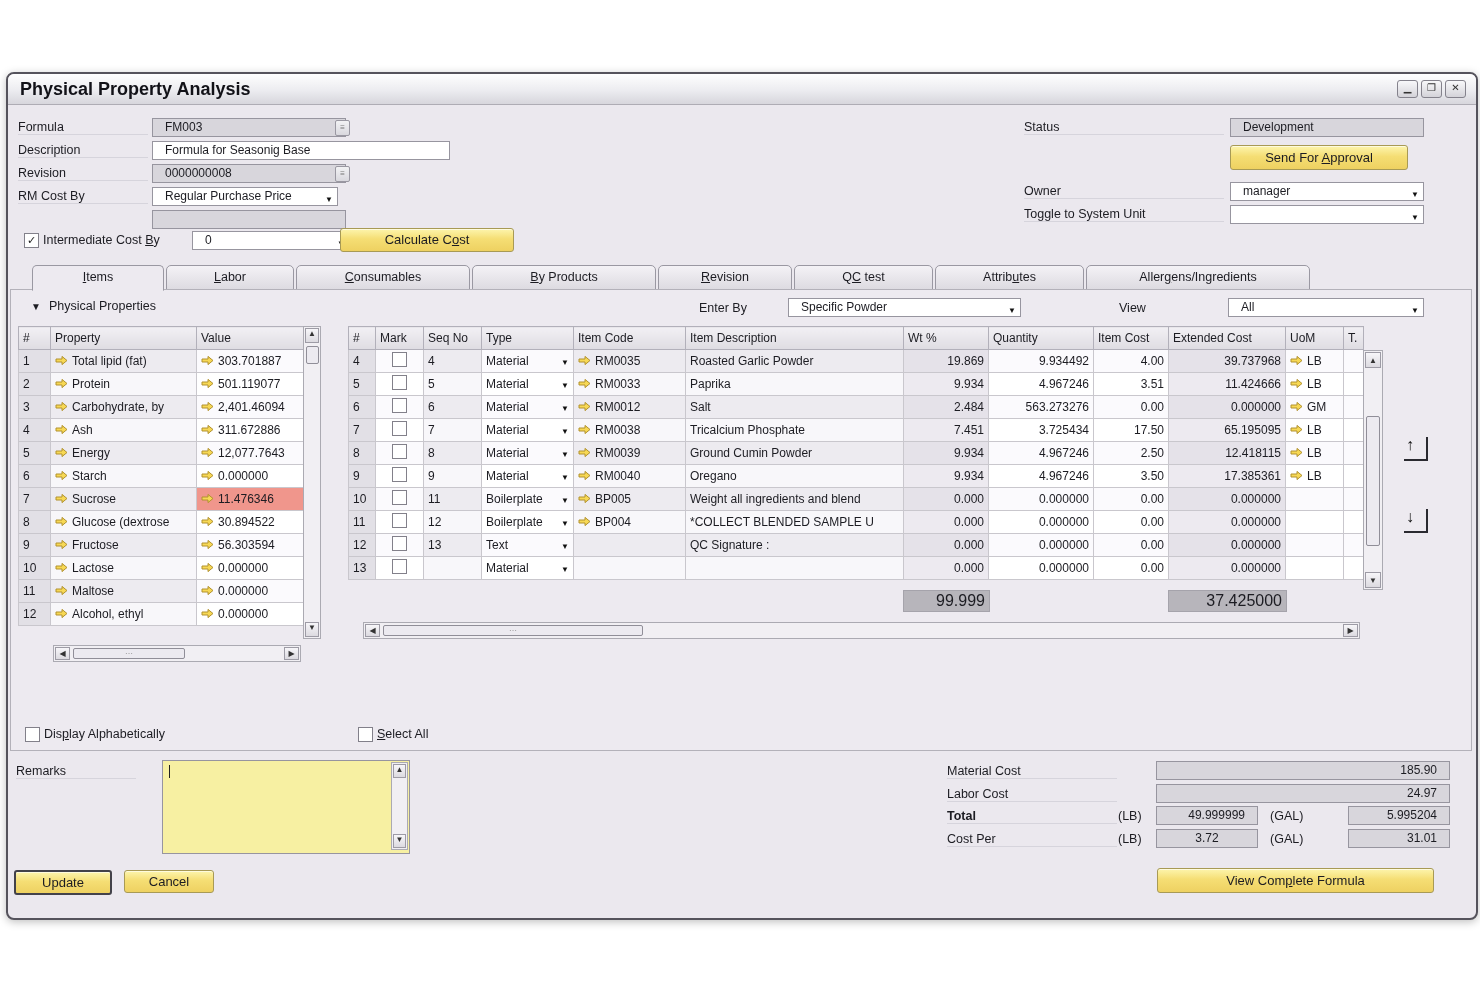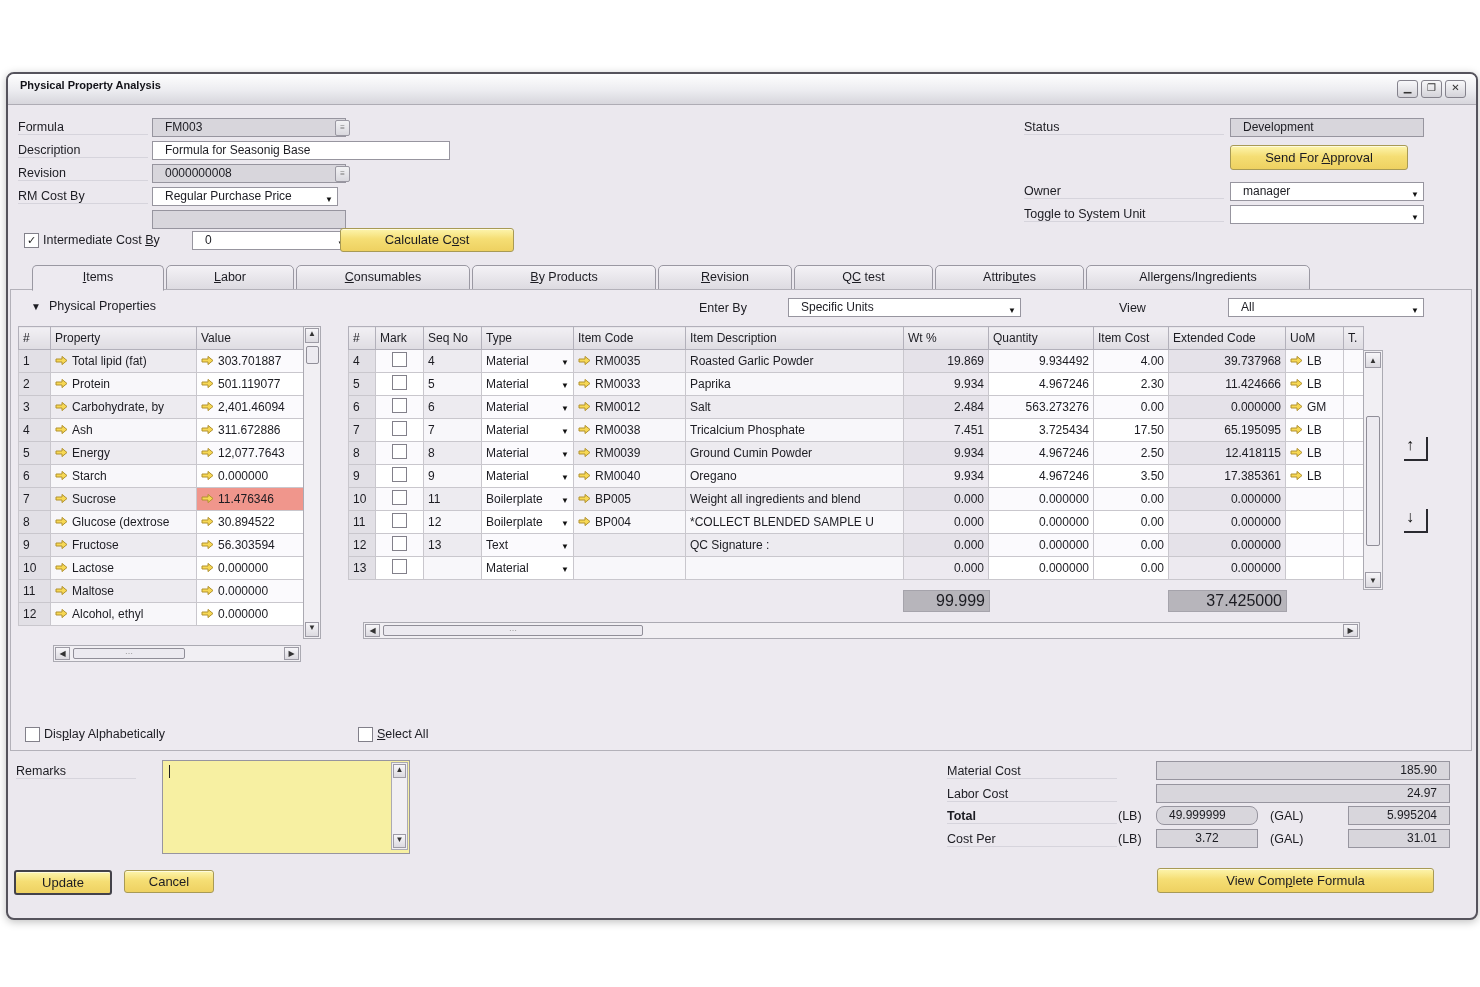--- a/index.html
+++ b/index.html
@@ -5,21 +5,21 @@
   html,body{margin:0;padding:0;background:#fff;}
   #page{position:relative;width:1480px;height:987px;background:#fff;overflow:hidden;
         font-family:"Liberation Sans",sans-serif;color:#1c1c22;}
   .abs{position:absolute;}
   
   #win{left:6px;top:72px;width:1468px;height:844px;background:#ebe8ee;
        border:2px solid #55535c;border-radius:8px;box-shadow:0 2px 8px rgba(0,0,0,.25);}
   #titlebar{left:0;top:0;width:100%;height:30px;
        background:linear-gradient(#fefefe,#ececf0 55%,#d7d6dc);
        border-bottom:1px solid #aeacb4;border-radius:6px 6px 0 0;}
-  #title{left:12px;top:5px;font-size:11px;font-weight:bold;color:#121218;}
+  #title{left:12px;top:5px;font-size:18px;font-weight:bold;color:#121218;}
   .winbtn{width:19px;height:16px;background:linear-gradient(#f8f8fa,#d4d3d9);
        border:1px solid #84828c;border-radius:3px;font-size:10px;line-height:14px;
        text-align:center;color:#333;cursor:default;}
   
   .lbl{font-size:12.5px;white-space:nowrap;}
   .uline{border-bottom:1px solid #d6d4dc;}
   .field{height:17px;border:1px solid #97959f;font-size:12px;line-height:17px;
        padding:0 12px;white-space:nowrap;overflow:hidden;box-sizing:content-box;}
   .gray{background:#d8d6dc;}
   .white{background:#fff;}
@@ -145,21 +145,21 @@
         <div class="tab" style="width: 149px;">Attrib<u>u</u>tes</div>
         <div class="tab" style="width: 224px;">Aller<u>g</u>ens/Ingredients</div>
       </div>
   <div id="panel" class="abs">
 
     <span class="abs" style="left:20px;top:11px;font-size:10px;">▼</span>
     <div class="abs lbl" style="left:38px;top:9px;">Physical Properties</div>
 
     <div class="abs lbl" style="left:688px;top:11px;">Enter By</div>
     <div class="abs field white dd" style="left:777px;top:8px;width:207px;">
-      <span>Specific Units</span>
+      <span>Specific Powder</span>
       <span class="ar">▼</span>
     </div>
     <div class="abs lbl" style="left:1108px;top:11px;">View</div>
     <div class="abs field white dd" style="left:1217px;top:8px;width:170px;">
       <span>All</span>
       <span class="ar">▼</span>
     </div>
 
     <div class="abs" style="left:7px;top:36px;">
       <table class="grid" style="width:285px;">
@@ -320,21 +320,21 @@
               <tr id="item-head">
                 <th>#</th>
                 <th>Mark</th>
                 <th>Seq No</th>
                 <th>Type</th>
                 <th>Item Code</th>
                 <th>Item Description</th>
                 <th>Wt %</th>
                 <th>Quantity</th>
                 <th>Item Cost</th>
-                <th>Extended Code</th>
+                <th>Extended Cost</th>
                 <th>UoM</th>
                 <th>T.</th>
               </tr>
             </thead>
         <tbody id="item-tbody">
               <tr class="odd">
                 <td class="num">4</td>
                 <td class="wcell" style="text-align:center;"><span class="cbx" style="display:inline-block;"></span></td>
                 <td class="neutral">4</td>
                 <td class="wcell">Material<span class="typear">▼</span></td>
@@ -355,21 +355,21 @@
                 <td class="num">5</td>
                 <td class="wcell" style="text-align:center;"><span class="cbx" style="display:inline-block;"></span></td>
                 <td class="neutral">5</td>
                 <td class="wcell">Material<span class="typear">▼</span></td>
                 <td class="neutral"><span class="la-w"><svg width="13" height="11" viewBox="0 0 13 11">
                       <path d="M1 4h6V1.4L12 5.5 7 9.6V7H1z" fill="#f7d854" stroke="#b2922e"></path>
                     </svg></span>RM0033</td>
                 <td class="neutral">Paprika</td>
                 <td class="shade r">9.934</td>
                 <td class="wcell r">4.967246</td>
-                <td class="wcell r">2.30</td>
+                <td class="wcell r">3.51</td>
                 <td class="shade r">11.424666</td>
                 <td class="wcell"><span class="la-w"><svg width="13" height="11" viewBox="0 0 13 11">
                       <path d="M1 4h6V1.4L12 5.5 7 9.6V7H1z" fill="#f7d854" stroke="#b2922e"></path>
                     </svg></span>LB</td>
                 <td class="wcell"></td>
               </tr>
               <tr class="odd">
                 <td class="num">6</td>
                 <td class="wcell" style="text-align:center;"><span class="cbx" style="display:inline-block;"></span></td>
                 <td class="neutral">6</td>
@@ -545,21 +545,21 @@
     </div>
   </div>
 
   <div class="abs lbl costlbl" style="left:939px;top:690px;">Material Cost</div>
   <div class="abs field gray" style="left:1148px;top:687px;width:268px;text-align:right;">185.90</div>
   <div class="abs lbl costlbl" style="left:939px;top:713px;">Labor Cost</div>
   <div class="abs field gray" style="left:1148px;top:710px;width:268px;text-align:right;">24.97</div>
 
   <div class="abs lbl costlbl" style="left:939px;top:735px;font-weight:bold;">Total</div>
   <div class="abs lbl" style="left:1110px;top:735px;">(LB)</div>
-  <div class="abs field gray" style="left:1148px;top:732px;width:76px;border-radius:8px;">49.999999</div>
+  <div class="abs field gray" style="left:1148px;top:732px;width:76px;text-align:right;">49.999999</div>
   <div class="abs lbl" style="left:1262px;top:735px;">(GAL)</div>
   <div class="abs field gray" style="left:1340px;top:732px;width:76px;text-align:right;">5.995204</div>
 
   <div class="abs lbl costlbl" style="left:939px;top:758px;">Cost Per</div>
   <div class="abs lbl" style="left:1110px;top:758px;">(LB)</div>
   <div class="abs field gray" style="left:1148px;top:755px;width:76px;text-align:center;">3.72</div>
   <div class="abs lbl" style="left:1262px;top:758px;">(GAL)</div>
   <div class="abs field gray" style="left:1340px;top:755px;width:76px;text-align:right;">31.01</div>
 
   <div id="update-btn" class="abs ybtn" style="left:6px;top:796px;width:94px;height:21px;line-height:21px;">Update</div>

